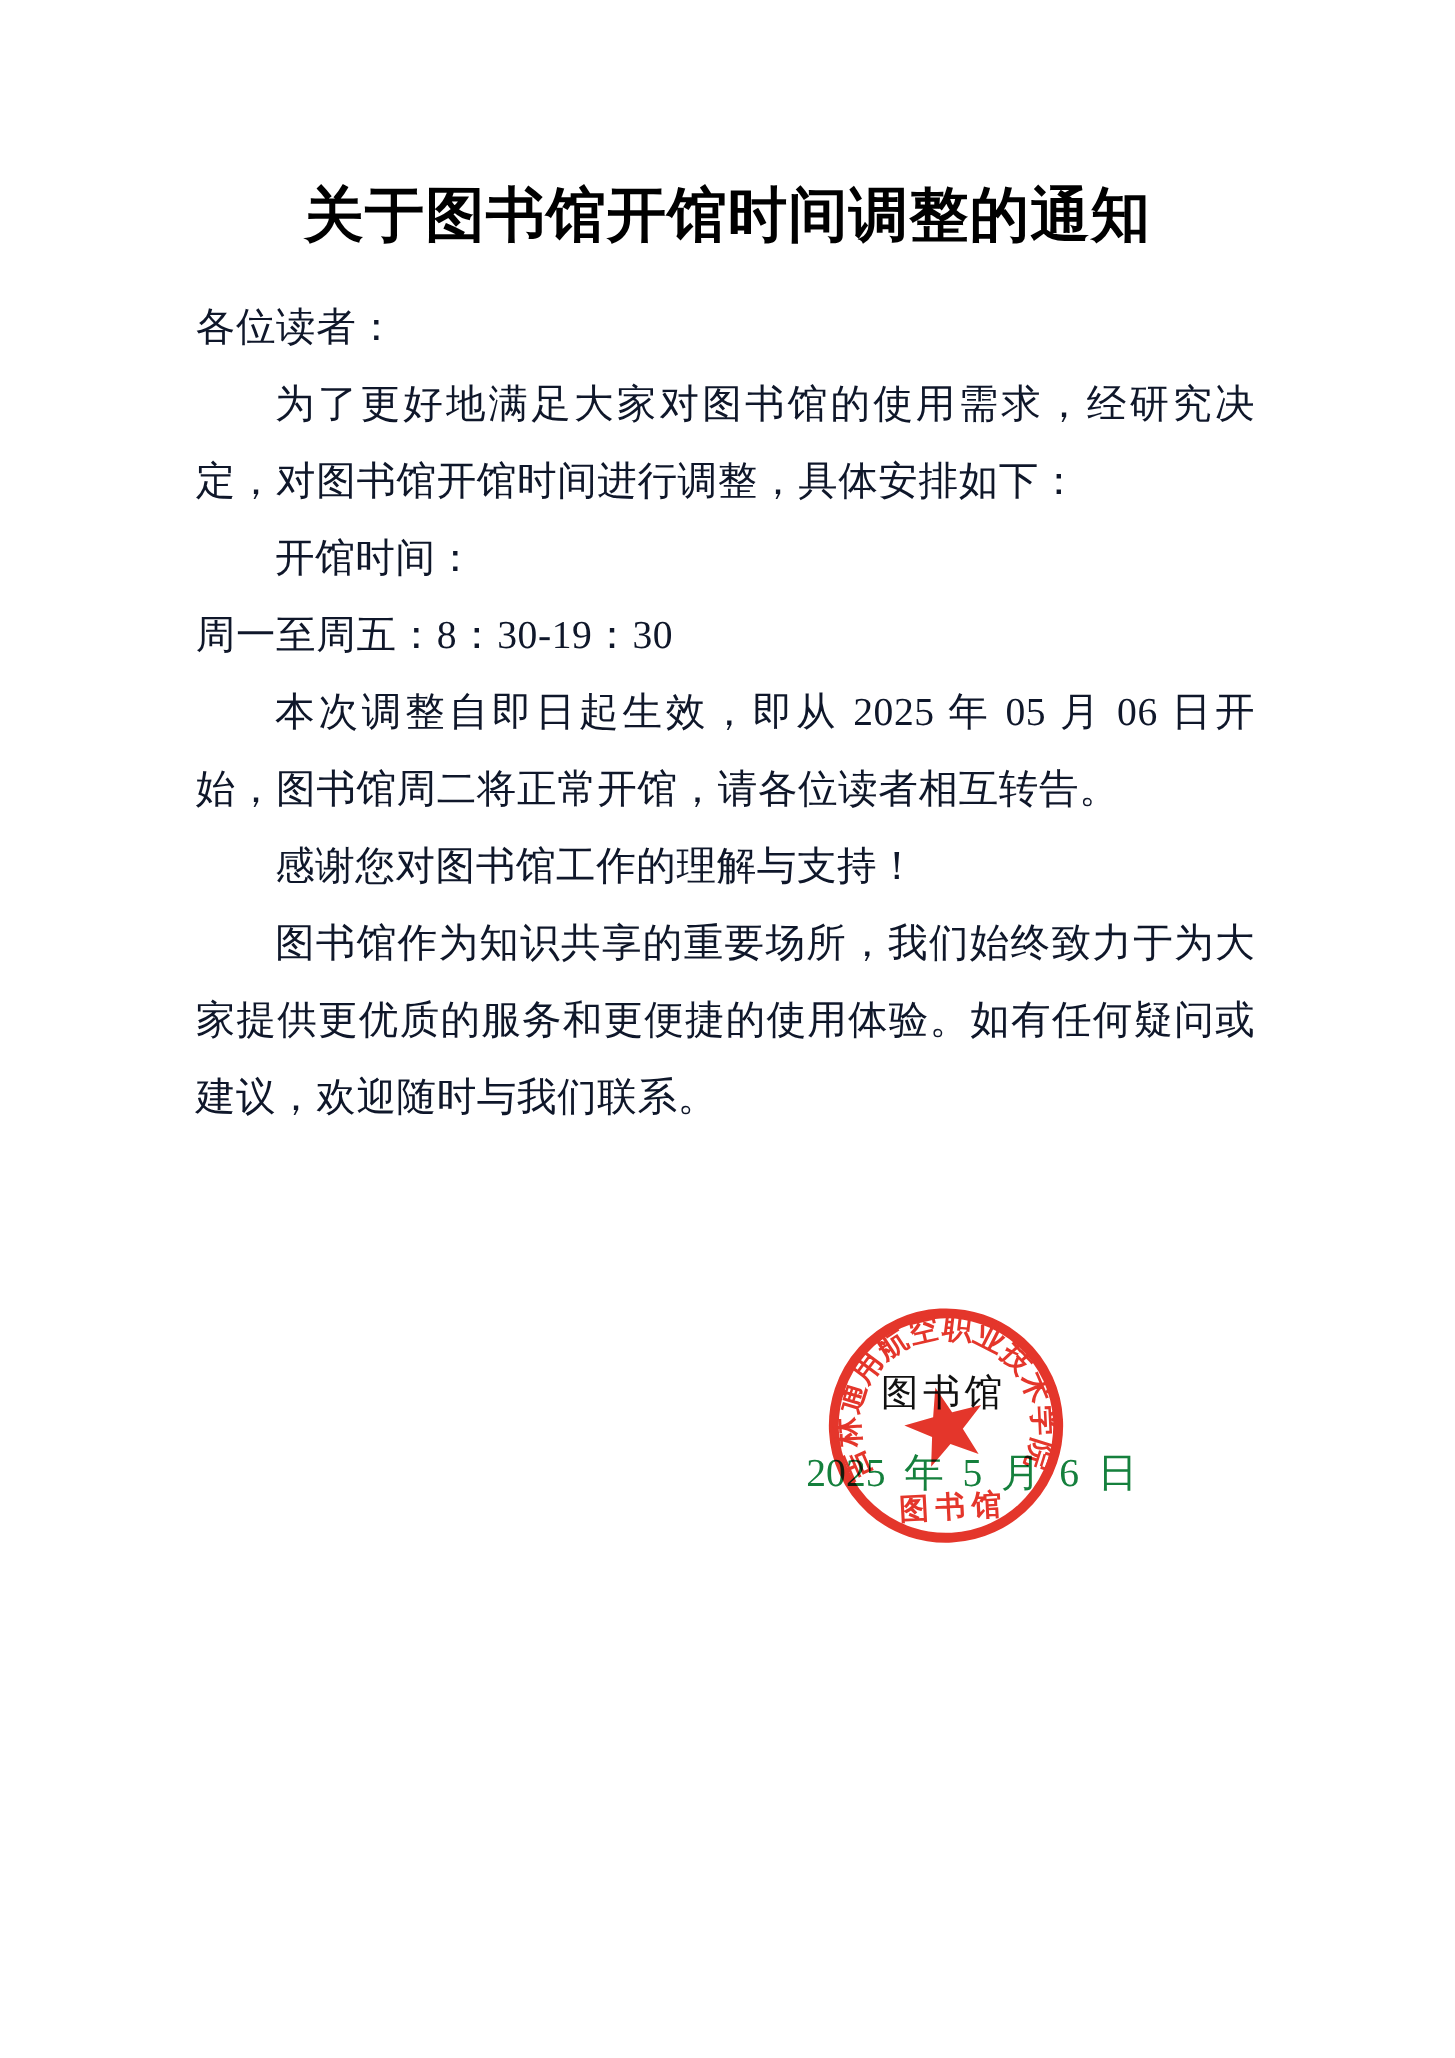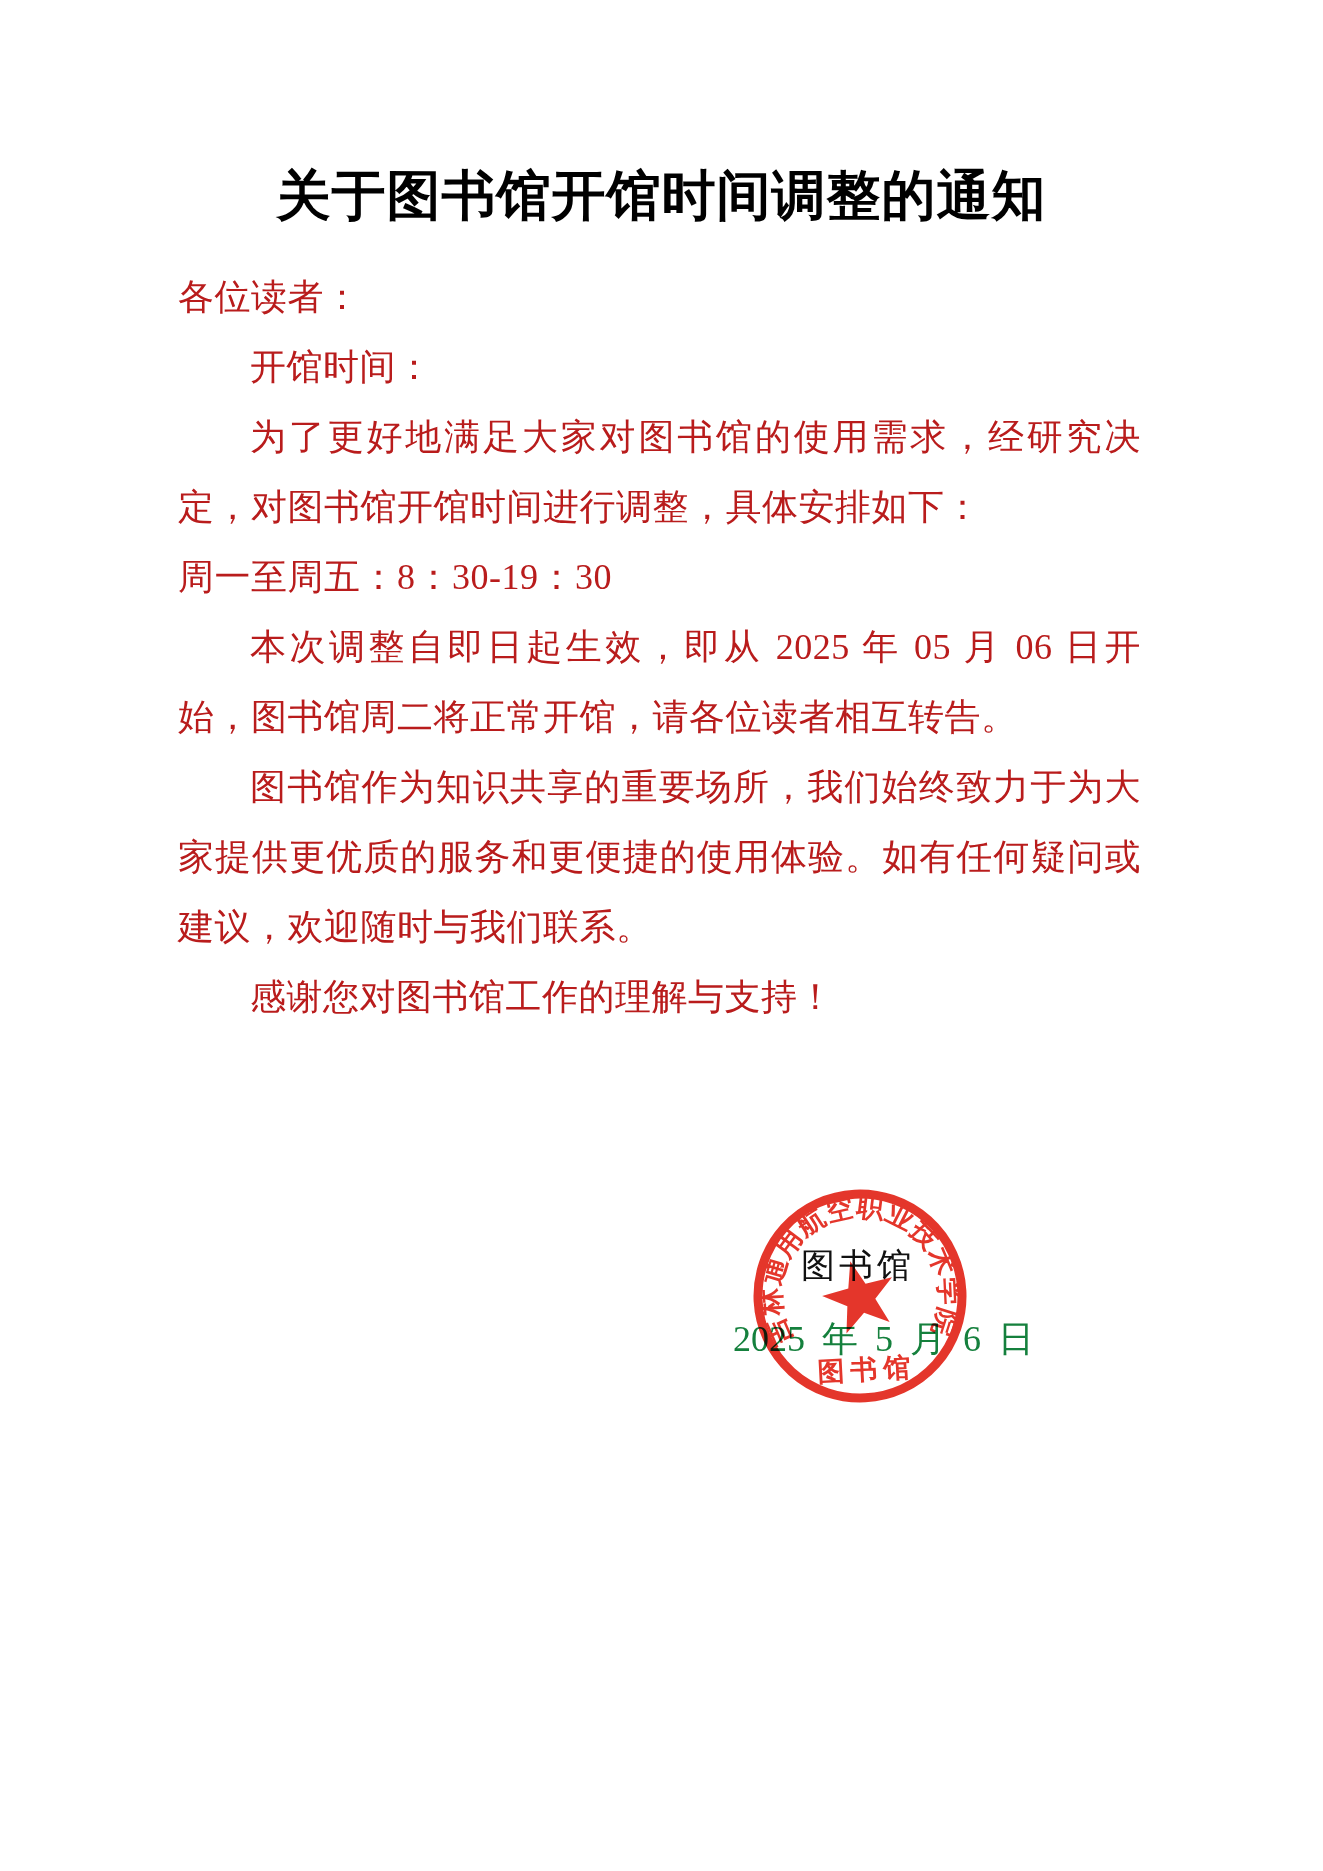--- a/index.html
+++ b/index.html
@@ -21,21 +21,21 @@
     letter-spacing:1px;
     color:#000000;
   }
   .doc-body {
     position:absolute;
     top:262px; left:178px; width:963px;
     font-size:36px;
     line-height:70px;
     text-align:justify;
     letter-spacing:0.5px;
-    color:#b91c1c;
+    color:#0f172a;
   }
   .doc-body p { margin:0; text-indent:2em; }
   .doc-body p.salutation { text-indent:0; }
   .doc-body p.hours-line { text-indent:0; }
   .sig-name {
     position:absolute;
     top:1243px; left:801px;
     font-size:34px;
     letter-spacing:4px;
     color:#111111;
@@ -63,26 +63,26 @@
 </style>
 </head>
 <body>
 
 <div class="page">
 
   <h1 class="doc-title">关于图书馆开馆时间调整的通知</h1>
 
   <div class="doc-body">
     <p class="salutation">各位读者：</p>
+    <p>为了更好地满足大家对图书馆的使用需求，经研究决定，对图书馆开馆时间进行调整，具体安排如下：</p>
     <p>开馆时间：</p>
-    <p>为了更好地满足大家对图书馆的使用需求，经研究决定，对图书馆开馆时间进行调整，具体安排如下：</p>
     <p class="hours-line">周一至周五：8：30-19：30</p>
     <p>本次调整自即日起生效，即从 2025 年 05 月 06 日开始，图书馆周二将正常开馆，请各位读者相互转告。</p>
+    <p>感谢您对图书馆工作的理解与支持！</p>
     <p>图书馆作为知识共享的重要场所，我们始终致力于为大家提供更优质的服务和更便捷的使用体验。如有任何疑问或建议，欢迎随时与我们联系。</p>
-    <p>感谢您对图书馆工作的理解与支持！</p>
   </div>
 
   <div class="sig-name">图书馆</div>
 
   <div class="sig-date">2025 年 5 月 6 日</div>
 
   <div class="stamp">
     <svg viewBox="0 0 222 222" xmlns="http://www.w3.org/2000/svg">
       <circle cx="111" cy="111" r="102" fill="none" stroke-width="9" stroke="#e3291d"></circle>
       <defs>

